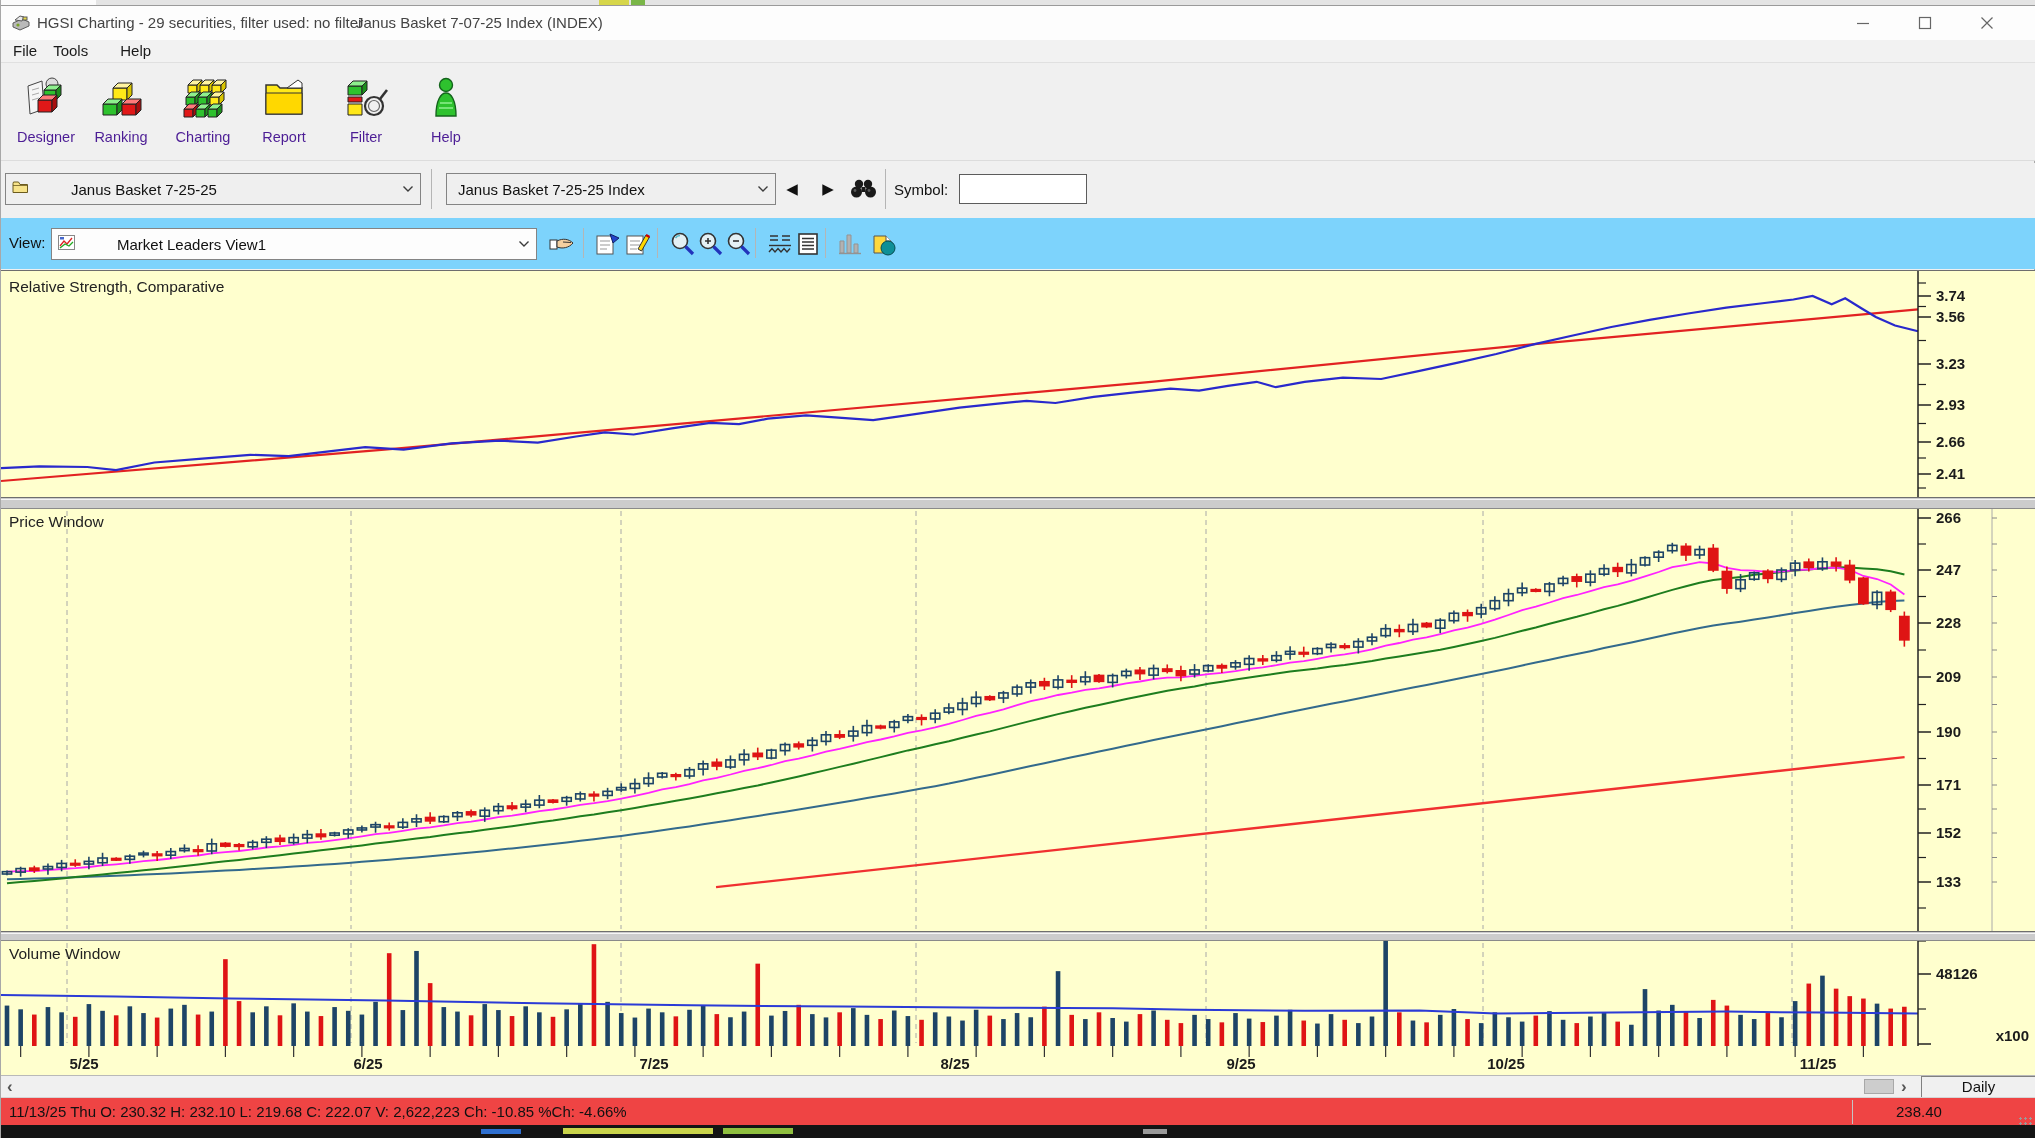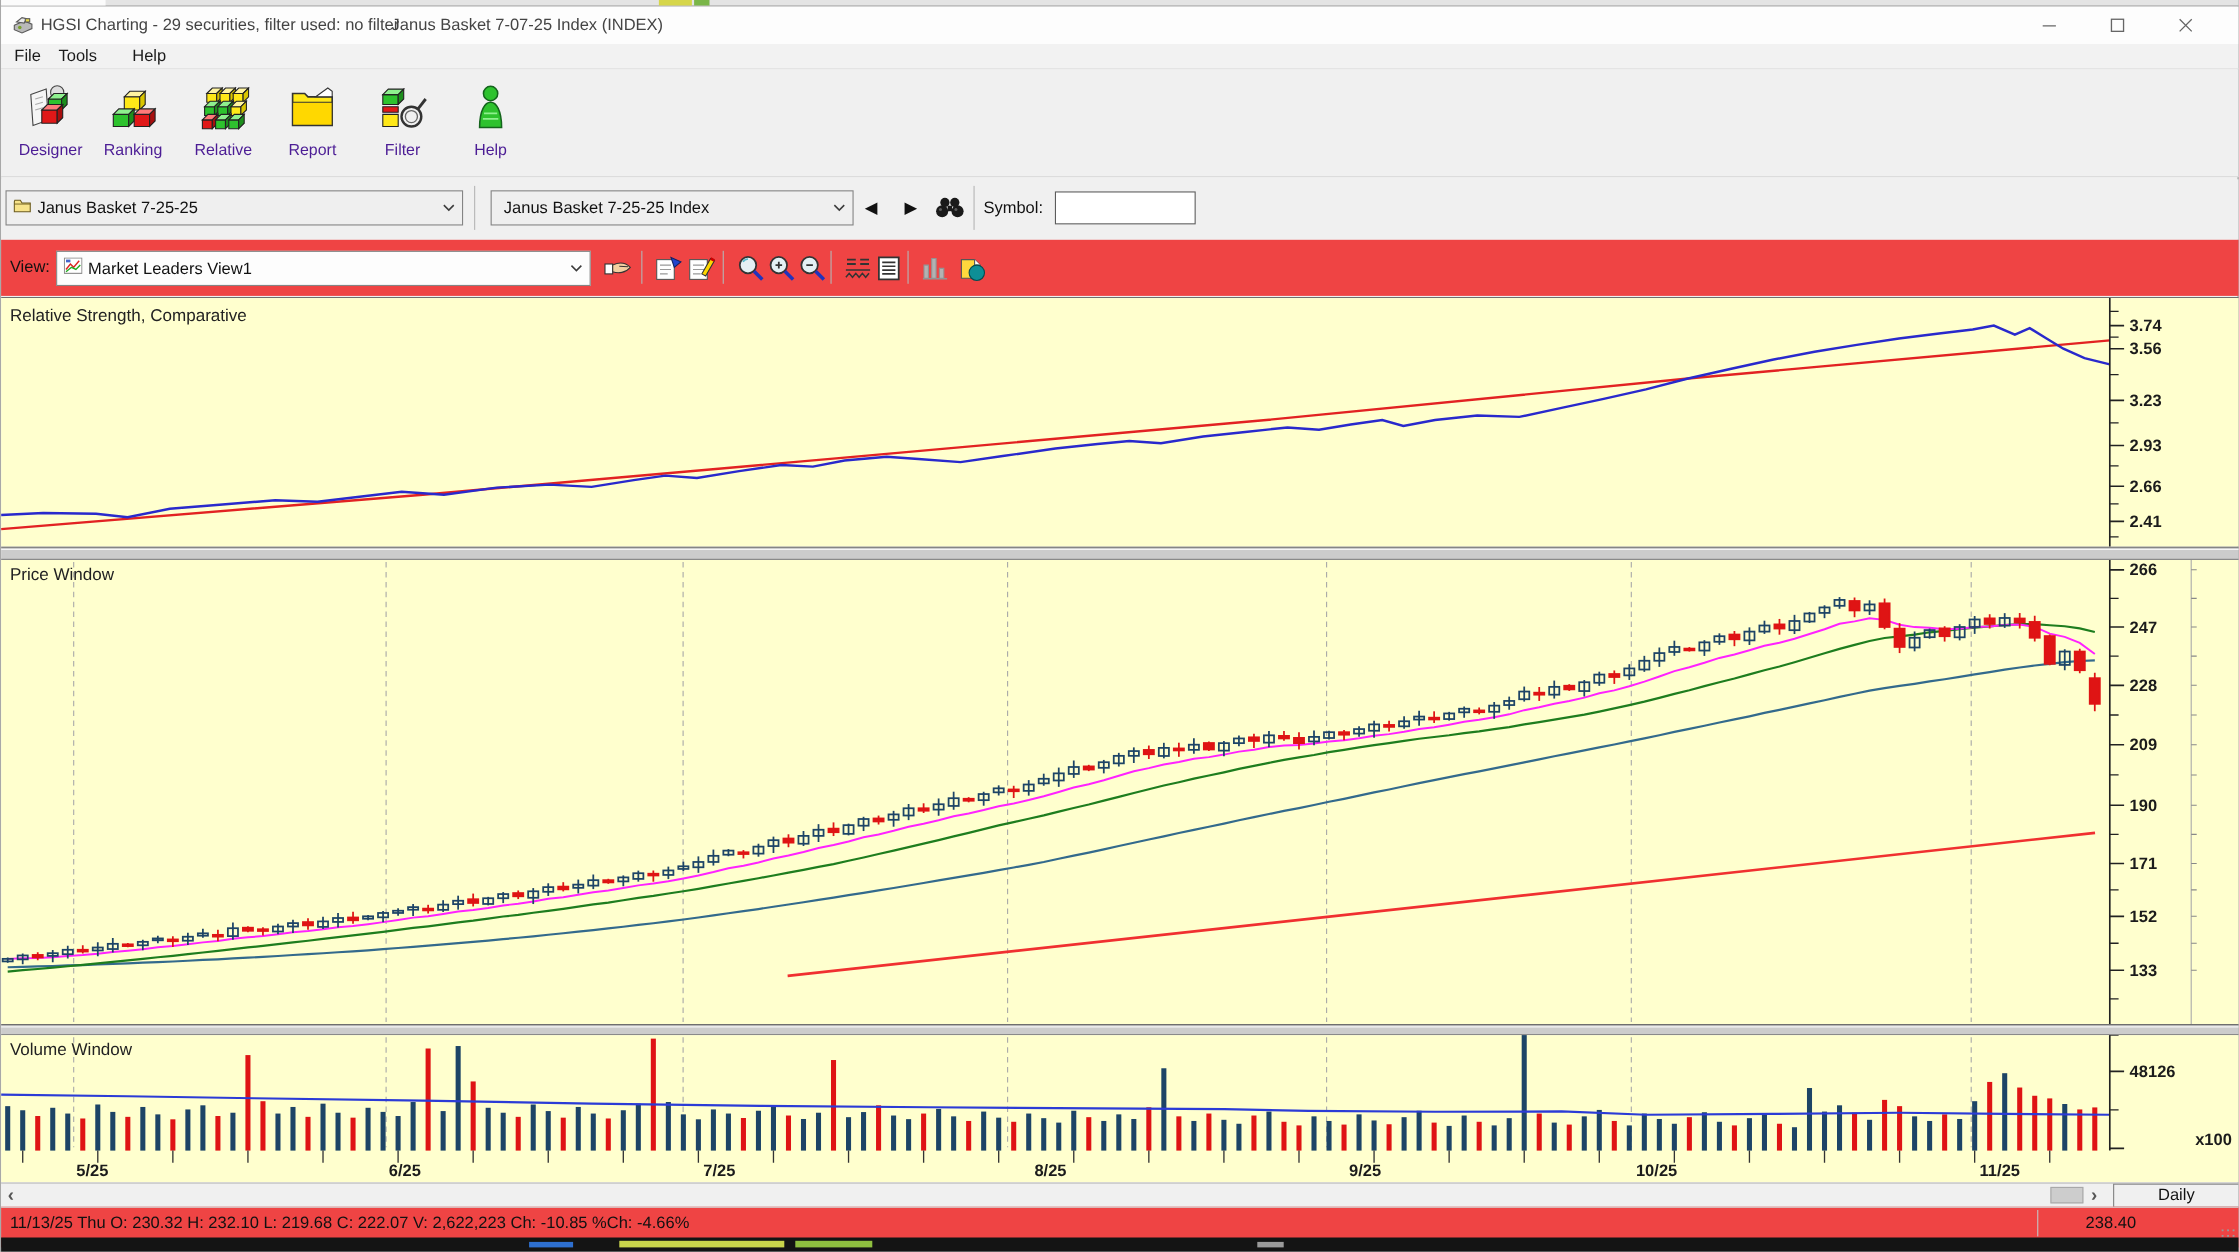--- a/index.html
+++ b/index.html
@@ -16,32 +16,32 @@
   .title-right { position:absolute; left:355px; top:8px; font-size:15px; color:#444; }
   .win-btn { position:absolute; top:0; width:56px; height:34px; display:flex; align-items:center; justify-content:center; }
   .wb-min { left:1834px; } .wb-max { left:1896px; } .wb-close { left:1958px; }
   .menubar { position:absolute; left:0; top:40px; width:2035px; height:23px; background:#f2f2f2; border-bottom:1px solid #e0e0e0; }
   .menu-item { display:inline-block; font-size:15px; color:#1a1a1a; line-height:22px; vertical-align:top; cursor:default; }
   .toolbar { position:absolute; left:0; top:63px; width:2035px; height:98px; background:#f0f0f0; border-bottom:1px solid #dcdcdc; }
   .tb-btn { position:absolute; top:5px; width:82px; height:88px; text-align:center; }
   .tb-icon { display:flex; height:60px; align-items:center; justify-content:center; }
   .tb-label { display:block; font-size:14.5px; color:#4c1d95; margin-top:1px; }
   .selrow { position:absolute; left:0; top:163px; width:2035px; height:55px; background:#f0f0f0; }
-  .combo { position:absolute; top:10px; height:32px; background:#efefef; border:1px solid #848484; display:flex; align-items:center; padding:0 6px; }
+  .combo { position:absolute; top:10px; height:32px; background:#efefef; border:1px solid #848484; display:flex; align-items:center; padding:0 6px;gap:37px; }
   .combo .combo-text { font-size:15px; color:#111; margin-left:5px; white-space:nowrap; overflow:hidden; flex:1; }
   .combo .chev { margin-left:auto; display:flex; }
   .combo1 { left:4px; width:416px; }
   .combo2 { left:445px; width:330px; }
   .vsep { position:absolute; top:6px; width:1px; height:40px; background:#b5b5b5; }
   .vsep:after { content:""; }
   .navbtn { position:absolute; top:12px; width:26px; height:28px; border:none; background:transparent; font-size:15px; color:#111; cursor:default; font-family:"DejaVu Sans", sans-serif; }
   .binocs { position:absolute; left:849px; top:14px; cursor:pointer; }
   .symbol-label { position:absolute; left:893px; top:18px; font-size:15px; color:#111; }
   .symbol-input { position:absolute; left:958px; top:11px; width:128px; height:30px; border:1px solid #5c5c5c; background:#fff; font-size:15px; padding:0 4px; font-family:"Liberation Sans", sans-serif; }
-  .viewrow { position:absolute; left:0; top:218px; width:2035px; height:51px; background:#ef4444; }
+  .viewrow { position:absolute; left:0; top:218px; width:2035px; height:51px; background:#7dd3fc; }
   .view-label { position:absolute; left:8px; top:16px; font-size:15px; color:#111; }
   .viewcombo { left:50px; width:486px; background:#fdfdfd; }
   .vi-btn { position:absolute; top:11px; width:30px; height:30px; display:flex; align-items:center; justify-content:center; }
   .vi-sep { position:absolute; top:10px; width:1px; height:30px; background:#b5b5b5; }
   #chart { position:absolute; left:0; top:270px; }
   #chart text { font-family:"Liberation Sans", sans-serif; font-size:15px; font-weight:bold; fill:#1b1b1b; }
   #chart text.pane-title { font-weight:normal; font-size:15.5px; fill:#222; }
   #chart text.mult { font-weight:bold; }
   .hscroll { position:absolute; left:0; top:1075px; width:2035px; height:22px; background:#f0f0f0; border-top:1px solid #b9b9b9; }
   .hs-left { position:absolute; left:6px; top:1px; font-size:17px; color:#555; font-weight:bold; }
@@ -158,21 +158,21 @@
             <path d="M5 33 l5 -5 h9 l-5 5 Z" fill="#ff7a7a" stroke="#222"></path>
             <path d="M14 33 l5 -5 v8 l-5 5 Z" fill="#a80f0f" stroke="#222"></path>
             <path d="M17 33 h9 v8 h-9 Z" fill="#2ec22e" stroke="#222"></path>
             <path d="M17 33 l5 -5 h9 l-5 5 Z" fill="#8ef08e" stroke="#222"></path>
             <path d="M26 33 l5 -5 v8 l-5 5 Z" fill="#1d8f1d" stroke="#222"></path>
             <path d="M29 33 h9 v8 h-9 Z" fill="#2ec22e" stroke="#222"></path>
             <path d="M29 33 l5 -5 h9 l-5 5 Z" fill="#8ef08e" stroke="#222"></path>
             <path d="M38 33 l5 -5 v8 l-5 5 Z" fill="#1d8f1d" stroke="#222"></path>
           </svg>
         </span>
-        <span class="tb-label">Relative</span>
+        <span class="tb-label">Charting</span>
       </div>
       <div class="tb-btn" style="left: 242px;">
         <span class="tb-icon">
           <svg width="46" height="44" viewBox="0 0 46 44">
             <path d="M5 9 L16 9 L19 12 L41 12 L41 38 L5 38 Z" fill="#ffe818" stroke="#333" stroke-width="1.5"></path>
             <path d="M26 12 L37 4 L41 7 L41 12 Z" fill="#fff" stroke="#333"></path>
             <path d="M5 17 L41 17 L41 38 L5 38 Z" fill="#ffd800" stroke="#333"></path>
           </svg>
         </span>
         <span class="tb-label">Report</span>

